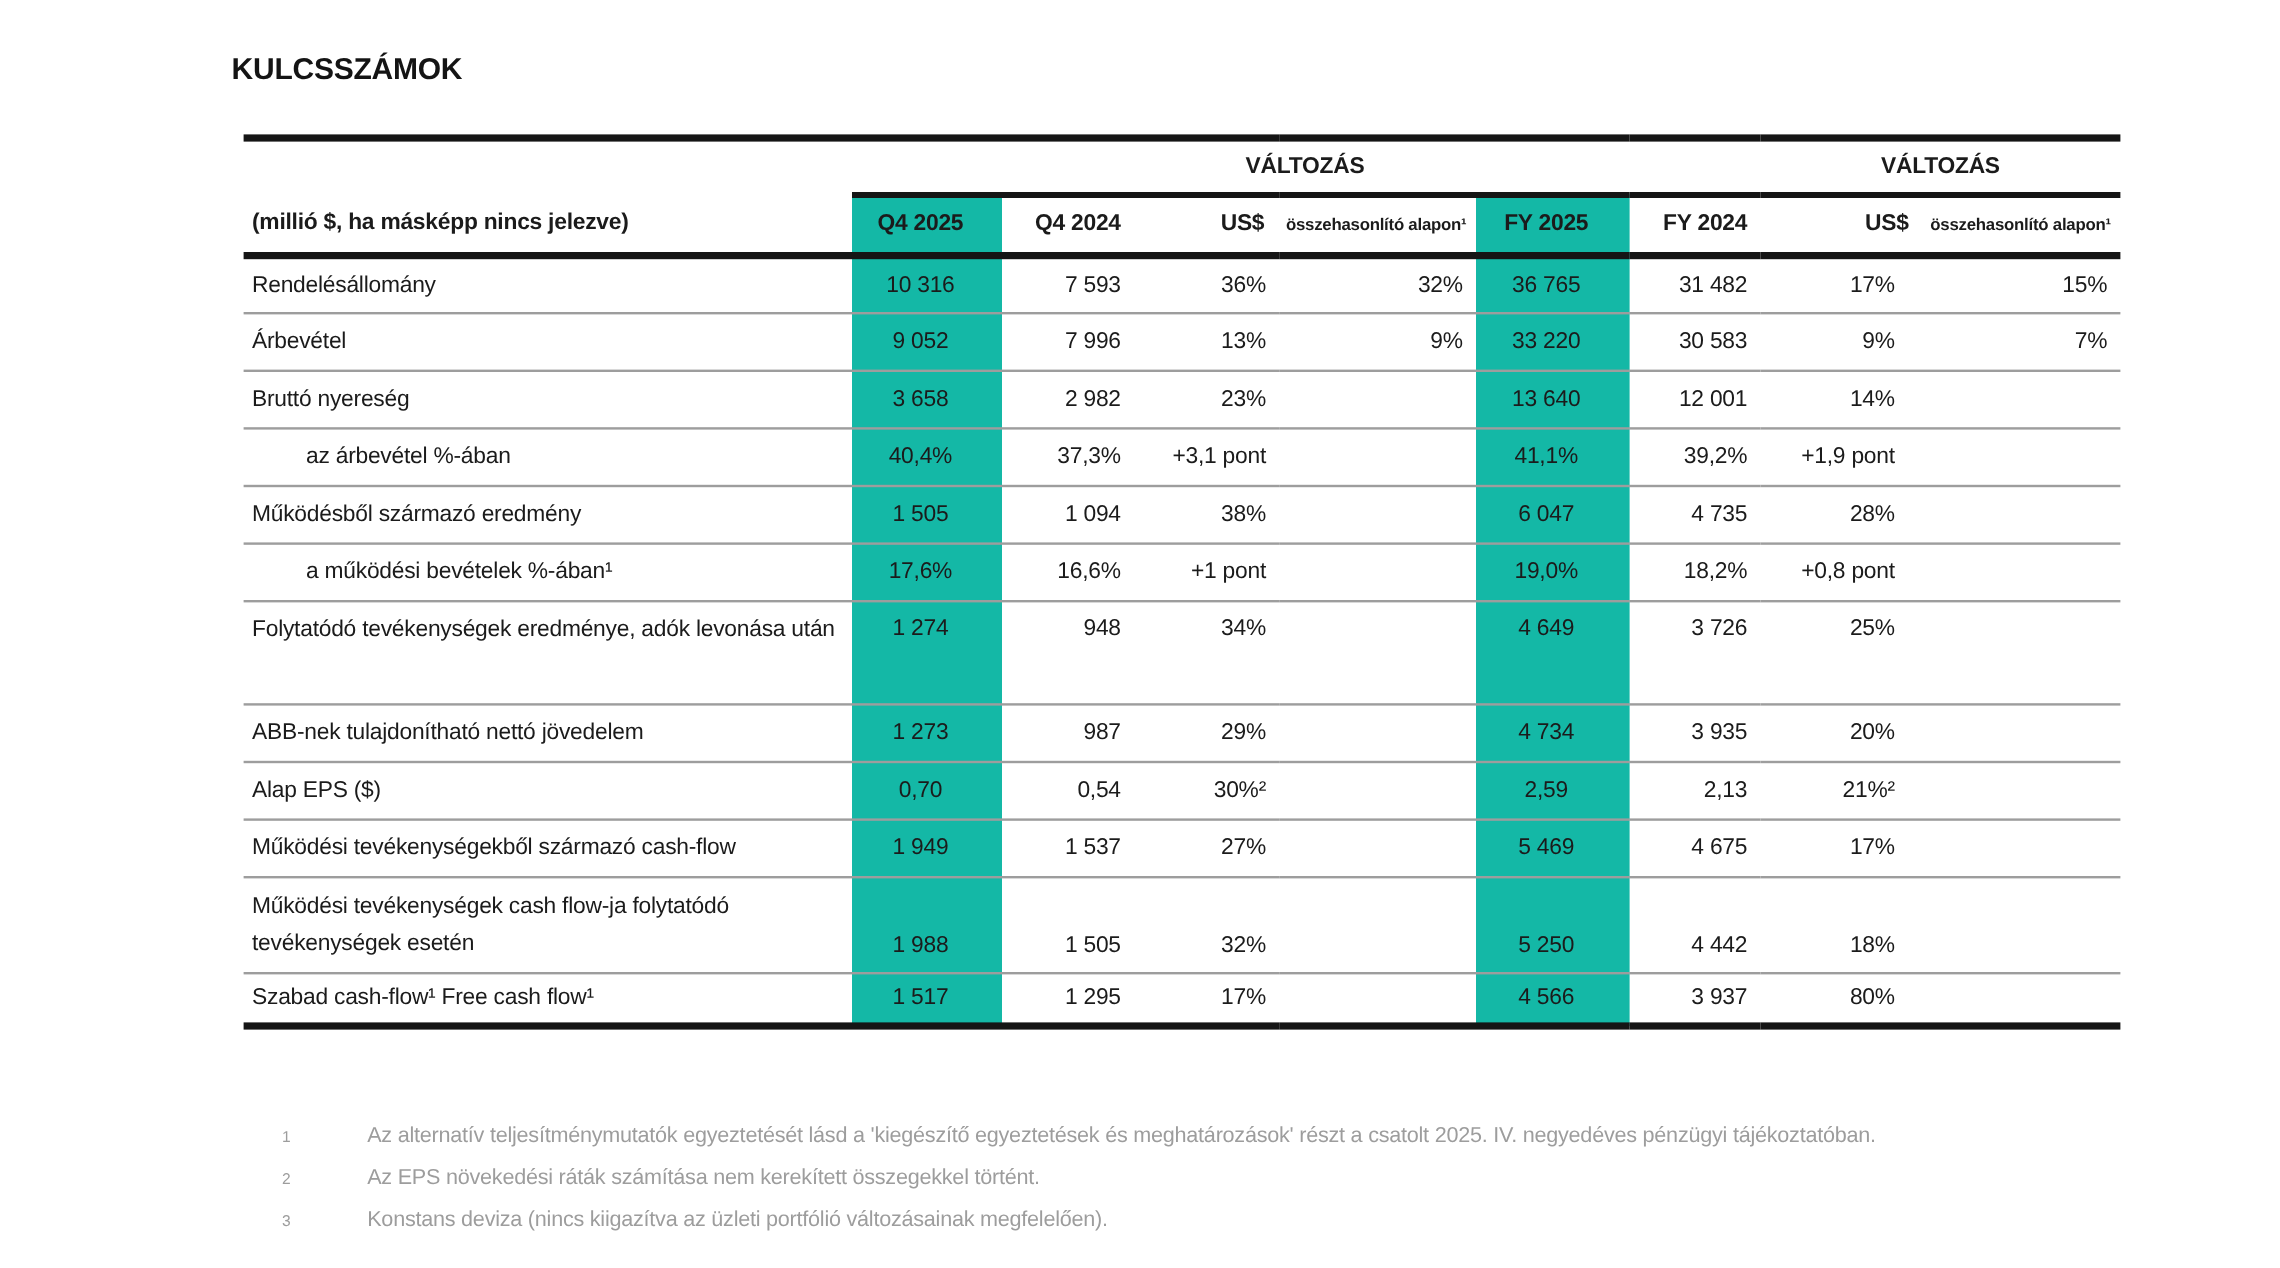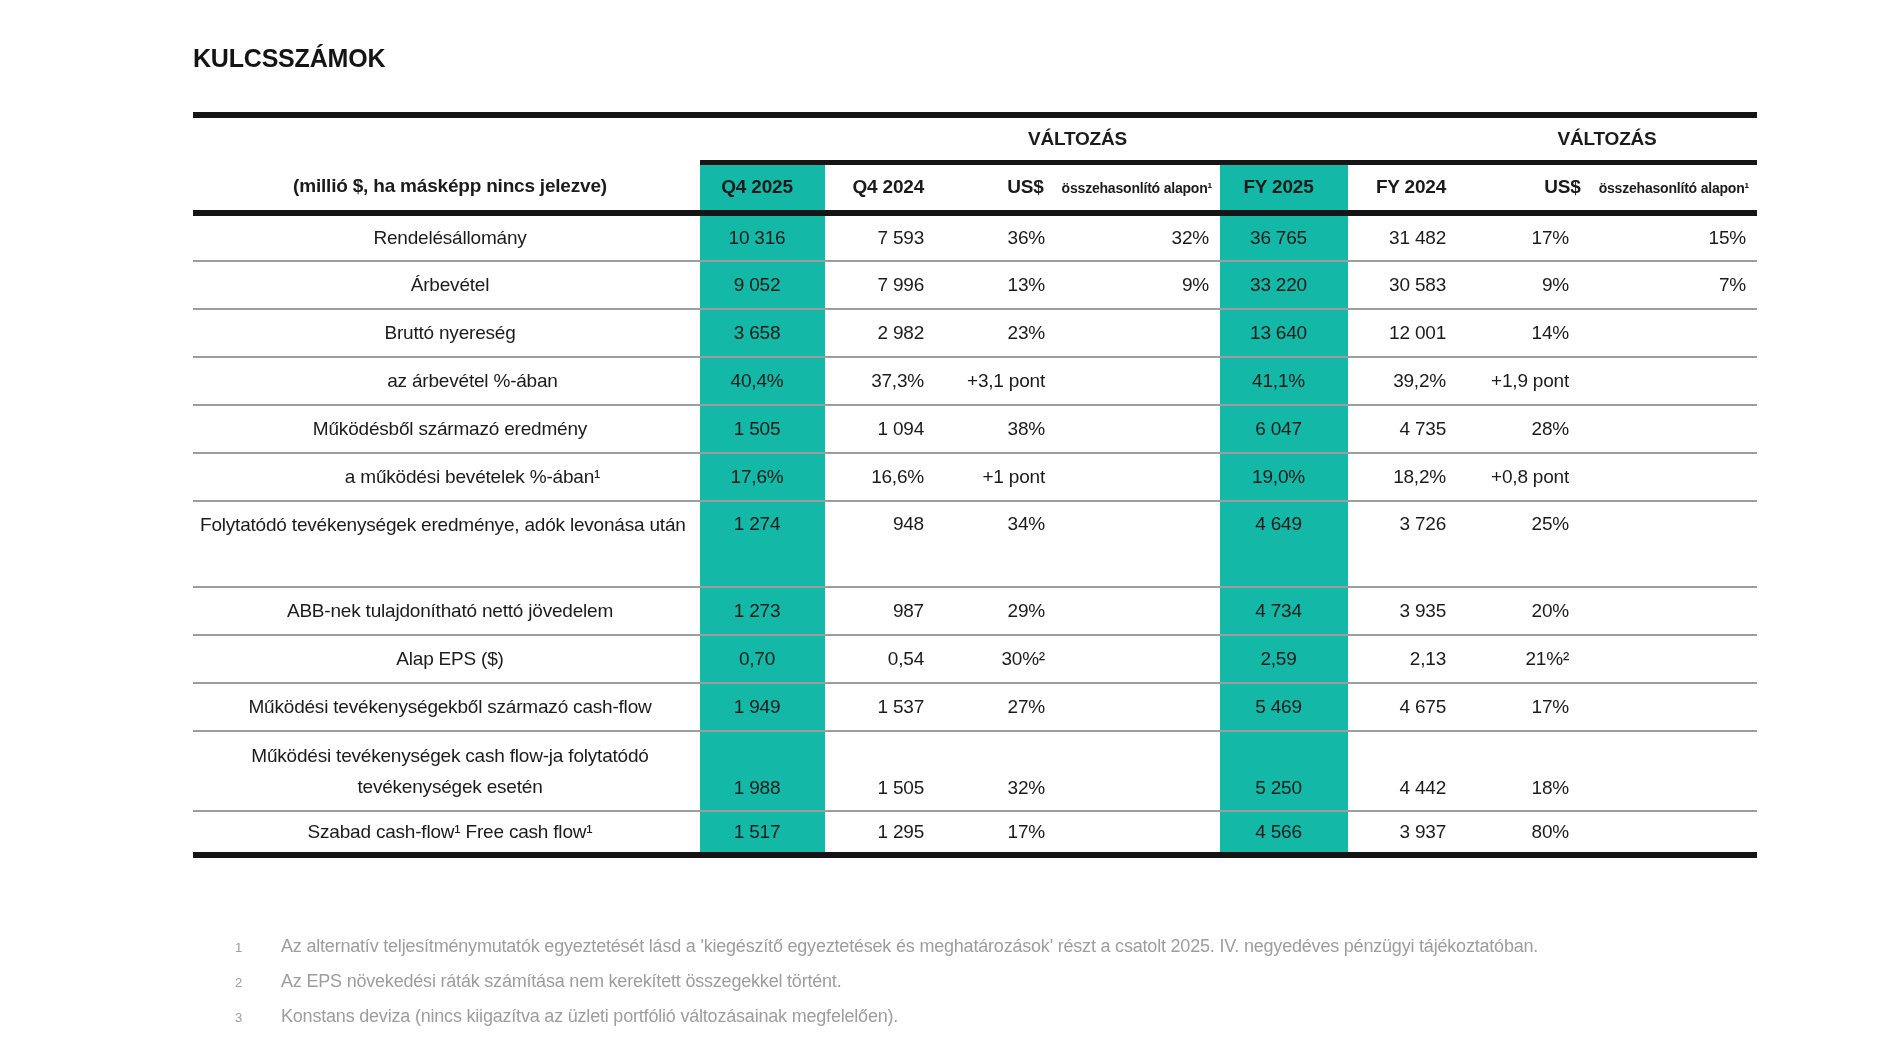--- a/index.html
+++ b/index.html
@@ -11,30 +11,30 @@
     color: #1b1b1b;
   }
   .page { position: relative; width: 1900px; height: 1057px; overflow: hidden; background:#fff; }
 
   .title {
     position: absolute; left: 193px; top: 44px; margin: 0;
     font-size: 25px; font-weight: 700; letter-spacing: -0.2px; color: #141414;
   }
 
   table.kpi {
-    position: absolute; left: 193px; top: 112px; width: 1564px;
+    position: absolute; left: 203px; top: 112px; width: 1564px;
     border-collapse: collapse; table-layout: fixed;
     border-top: 6px solid #151515;
     border-bottom: 6px solid #151515;
   }
   td, th {
     padding: 0; font-size: 19px; font-weight: 400;
     letter-spacing: -0.2px; vertical-align: middle; color: #1b1b1b;
   }
-  .label { text-align: center; padding-left: 7px; }
+  .label { text-align: left; padding-left: 7px; }
   .val   { text-align: right; padding-right: 11px; }
   .shade { background: #14b8a6; text-align: center; }
 
   tr.change-row { height: 47px; }
   tr.change-row td { border-bottom: 5px solid #151515; }
   tr.change-row td.no-line { border-bottom: none; }
   td.change-label { text-align: center; font-weight: 700; }
 
   tr.header-row { height: 51px; }
   tr.header-row th { border-bottom: 6px solid #151515; font-weight: 700; }
@@ -54,21 +54,21 @@
   }
   tr.wrap-top td.val { vertical-align: top; padding-top: 11px; }
 
   tbody tr.wrap-bottom { height: 80px; margin-left: 21px; }
   tr.wrap-bottom td.label { vertical-align: top; padding-top: 8px; line-height: 31px; }
   tr.wrap-bottom td.val { vertical-align: bottom; padding-bottom: 11px; }
 
   .footnotes { position: absolute; left: 235px; top: 936px; }
   .footnote { display: flex; align-items: baseline; height: 35px; color: #9d9d9d; }
   .fn-marker { flex: 0 0 46px; width: 46px; font-size: 13px; }
-  .fn-text { font-size: 18px; white-space: nowrap; letter-spacing: -0.2px; }
+  .fn-text { font-size: 18px; white-space: nowrap; letter-spacing: -0.2px; margin-left: 25px; }
 </style>
 </head>
 <body>
 
 <div class="page">
 
   <h1 class="title">KULCSSZÁMOK</h1>
 
   <table class="kpi">
     <colgroup>

